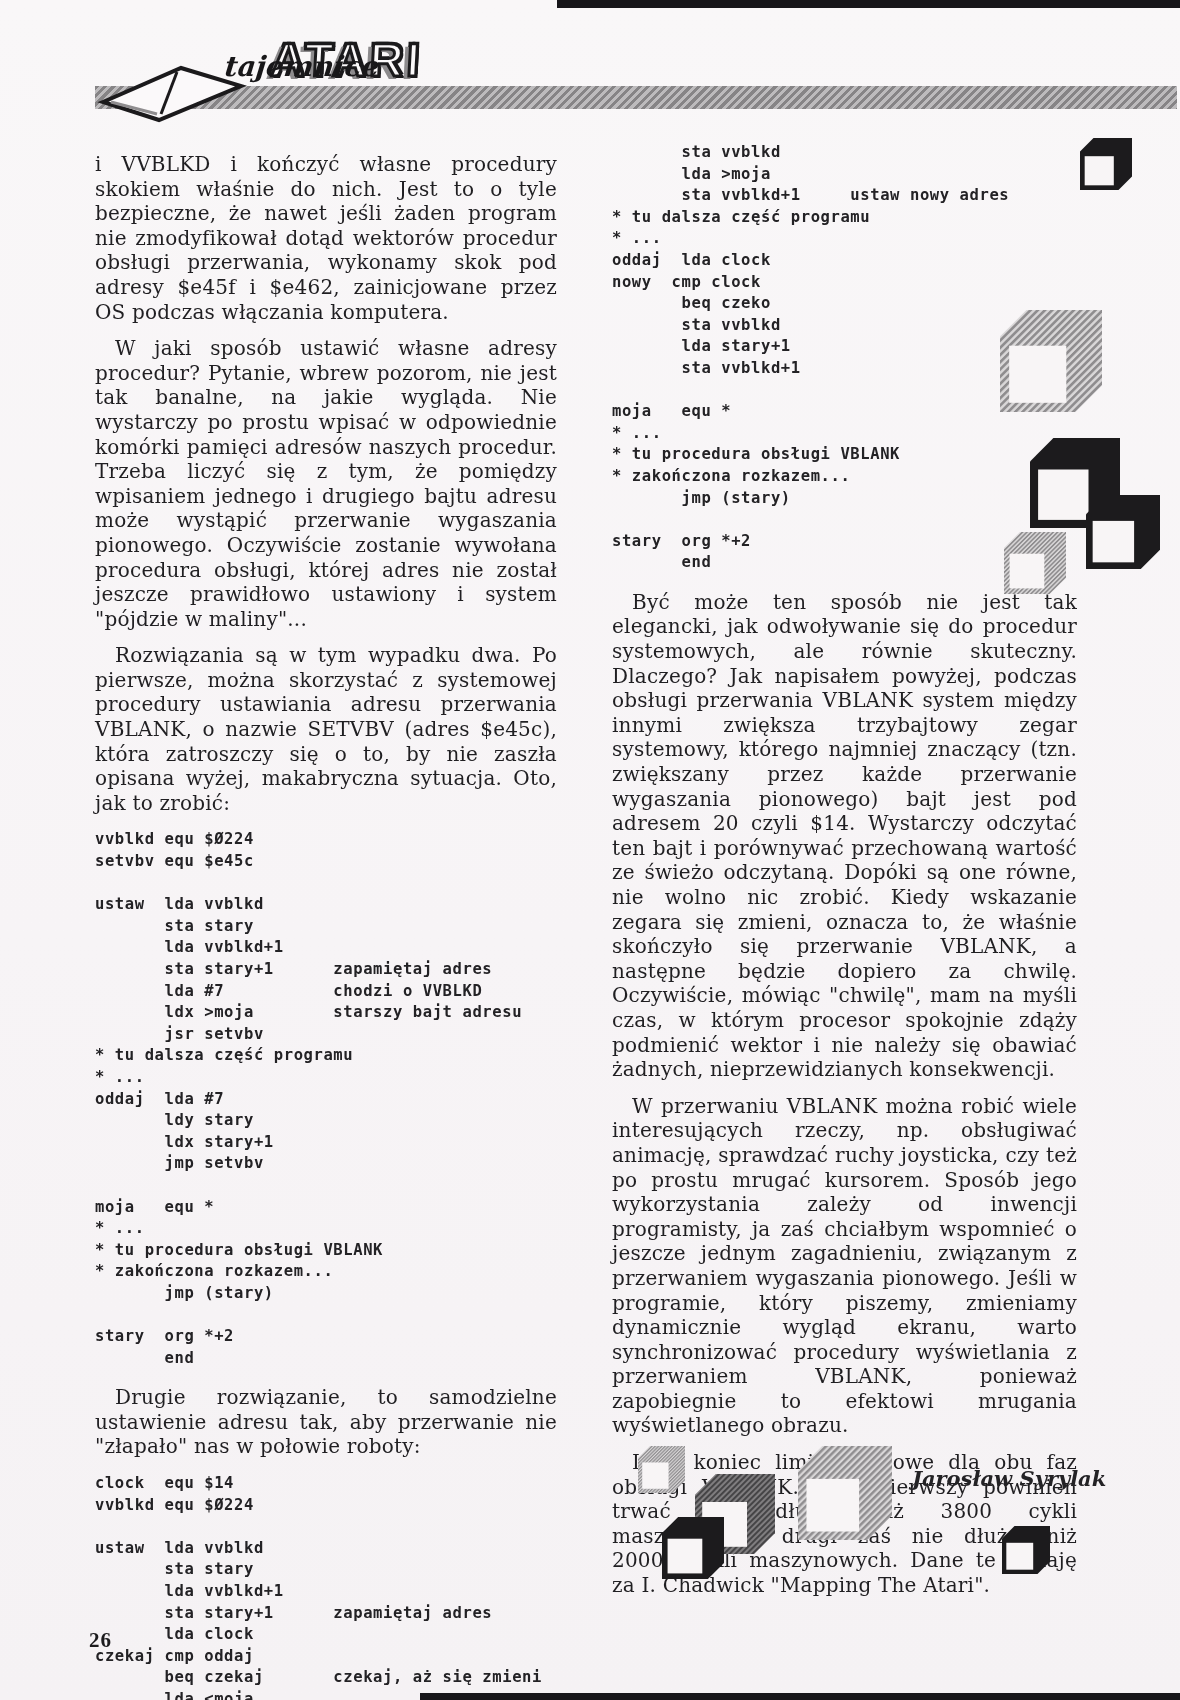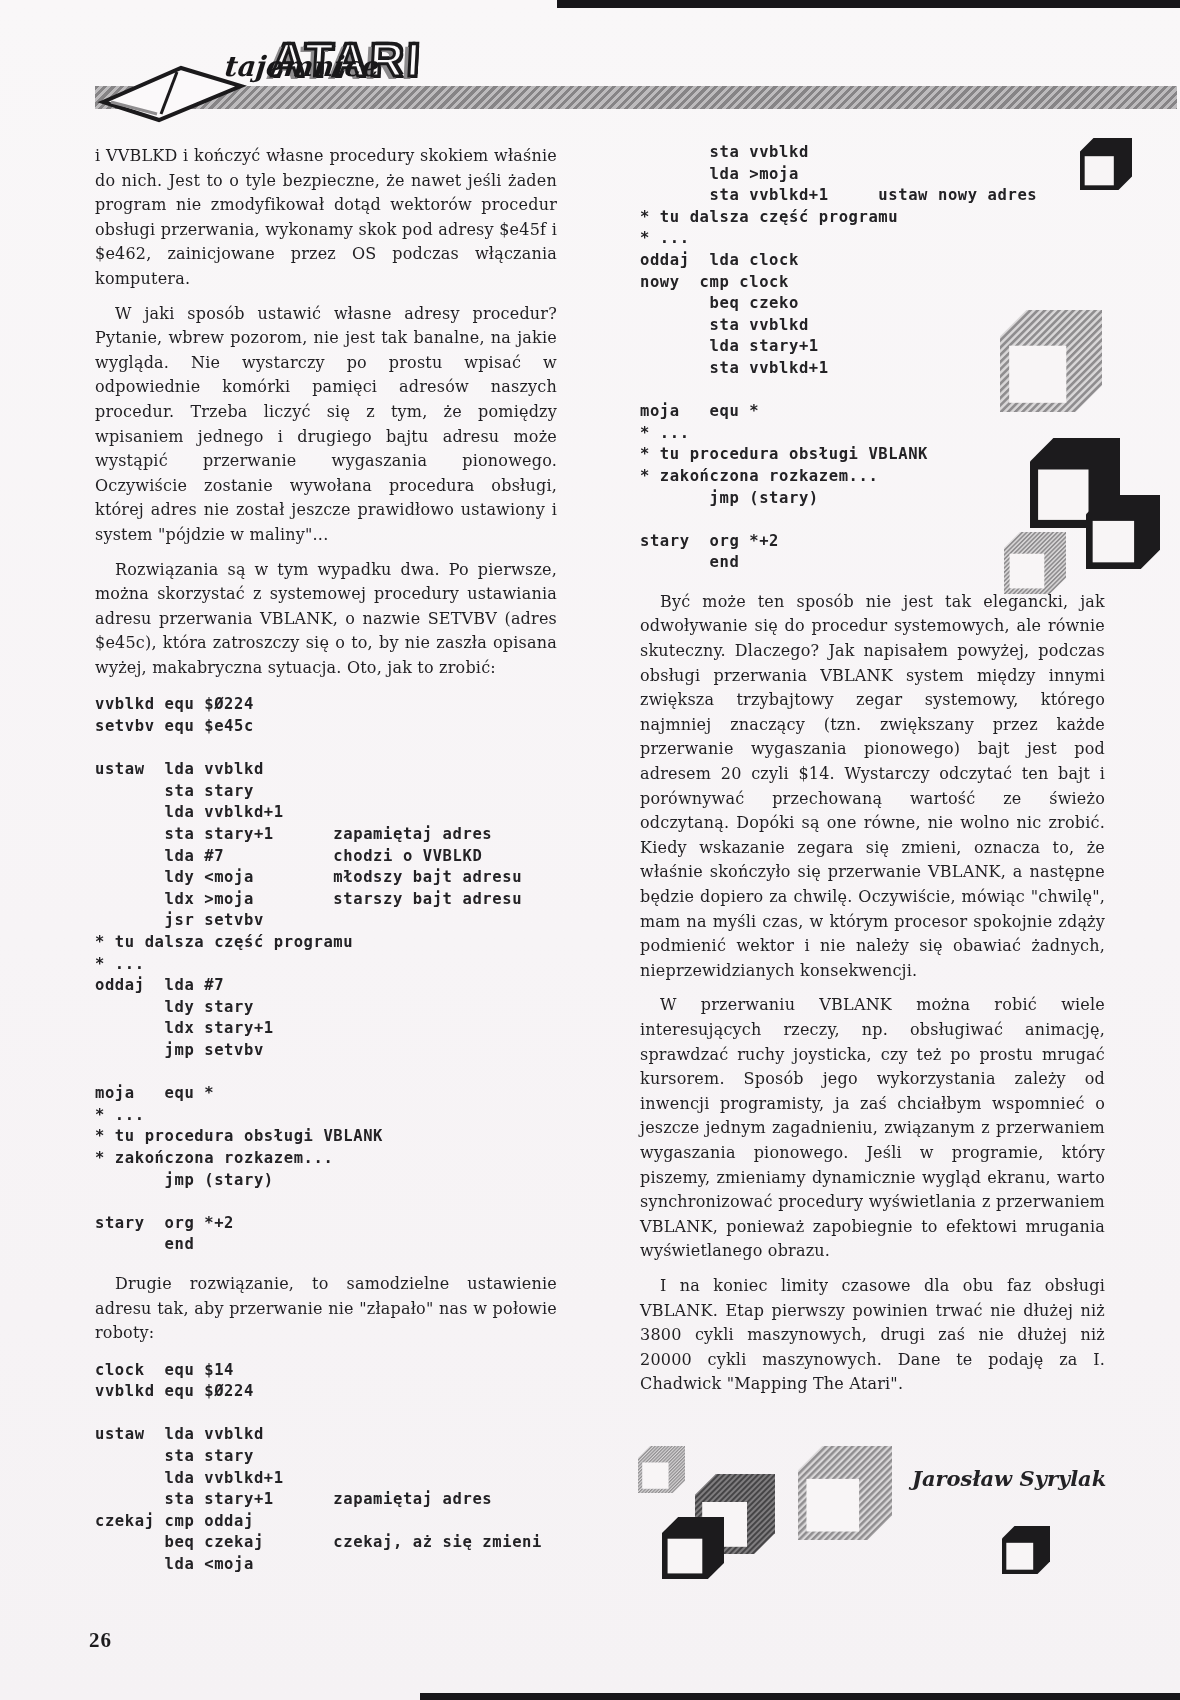--- a/index.html
+++ b/index.html
@@ -29,25 +29,25 @@
   }
   .rule-bar{
     position:absolute;left:0;top:60px;width:1082px;height:23px;
     background:repeating-linear-gradient(135deg,#868486 0 3px,#bdbbbd 3px 6px);
   }
   .disk-icon{position:absolute;left:2px;top:36px;width:150px;height:62px;z-index:3;}
 
   
   .col{position:absolute;top:140px;}
   .col-left{left:95px;width:462px;}
-  .col-right{left:640px;width:465px;}
+  .col-right{left:612px;width:465px;}
 
   .body-par{
-    font-size:16px;line-height:24.6px;text-align:justify;
-    margin:4px 0 10px 0;text-indent:20px;letter-spacing:0.2px;font-weight:500;
+    font-size:20px;line-height:24.6px;text-align:justify;
+    margin:12px 0 10px 0;text-indent:20px;letter-spacing:0.2px;font-weight:500;
   }
   .body-par.no-indent{text-indent:0;}
 
   .code-block{
     font-family:"DejaVu Sans Mono",monospace;font-size:15.5px;font-weight:bold;
     line-height:21.6px;letter-spacing:0.6px;margin:14px 0 16px 0;color:#232225;
   }
   .code-line{white-space:pre;min-height:21.6px;}
 
   .page-number{
@@ -100,21 +100,20 @@
     <p class="body-par">Rozwiązania są w tym wypadku dwa. Po pierwsze, można skorzystać z systemowej procedury ustawiania adresu przerwania VBLANK, o nazwie SETVBV (adres $e45c), która zatroszczy się o to, by nie zaszła opisana wyżej, makabryczna sytuacja. Oto, jak to zrobić:</p>
     <div class="code-block">
         <div class="code-line">vvblkd equ $Ø224</div>
         <div class="code-line">setvbv equ $e45c</div>
         <div class="code-line"></div>
         <div class="code-line">ustaw  lda vvblkd</div>
         <div class="code-line">       sta stary</div>
         <div class="code-line">       lda vvblkd+1</div>
         <div class="code-line">       sta stary+1      zapamiętaj adres</div>
         <div class="code-line">       lda #7           chodzi o VVBLKD</div>
-        <div class="code-line">       ldy &lt;moja        młodszy bajt adresu</div>
         <div class="code-line">       ldx &gt;moja        starszy bajt adresu</div>
         <div class="code-line">       jsr setvbv</div>
         <div class="code-line">* tu dalsza część programu</div>
         <div class="code-line">* ...</div>
         <div class="code-line">oddaj  lda #7</div>
         <div class="code-line">       ldy stary</div>
         <div class="code-line">       ldx stary+1</div>
         <div class="code-line">       jmp setvbv</div>
         <div class="code-line"></div>
         <div class="code-line">moja   equ *</div>
@@ -128,20 +127,21 @@
       </div>
     <p class="body-par">Drugie rozwiązanie, to samodzielne ustawienie adresu tak, aby przerwanie nie "złapało" nas w połowie roboty:</p>
     <div class="code-block">
         <div class="code-line">clock  equ $14</div>
         <div class="code-line">vvblkd equ $Ø224</div>
         <div class="code-line"></div>
         <div class="code-line">ustaw  lda vvblkd</div>
         <div class="code-line">       sta stary</div>
         <div class="code-line">       lda vvblkd+1</div>
         <div class="code-line">       sta stary+1      zapamiętaj adres</div>
+        <div class="code-line">       lda clock</div>
         <div class="code-line">czekaj cmp oddaj</div>
         <div class="code-line">       beq czekaj       czekaj, aż się zmieni</div>
         <div class="code-line">       lda &lt;moja</div>
       </div>
   </div>
 
   <div class="col col-right">
     <div class="code-block" style="margin-top:2px">
         <div class="code-line">       sta vvblkd</div>
         <div class="code-line">       lda &gt;moja</div>

